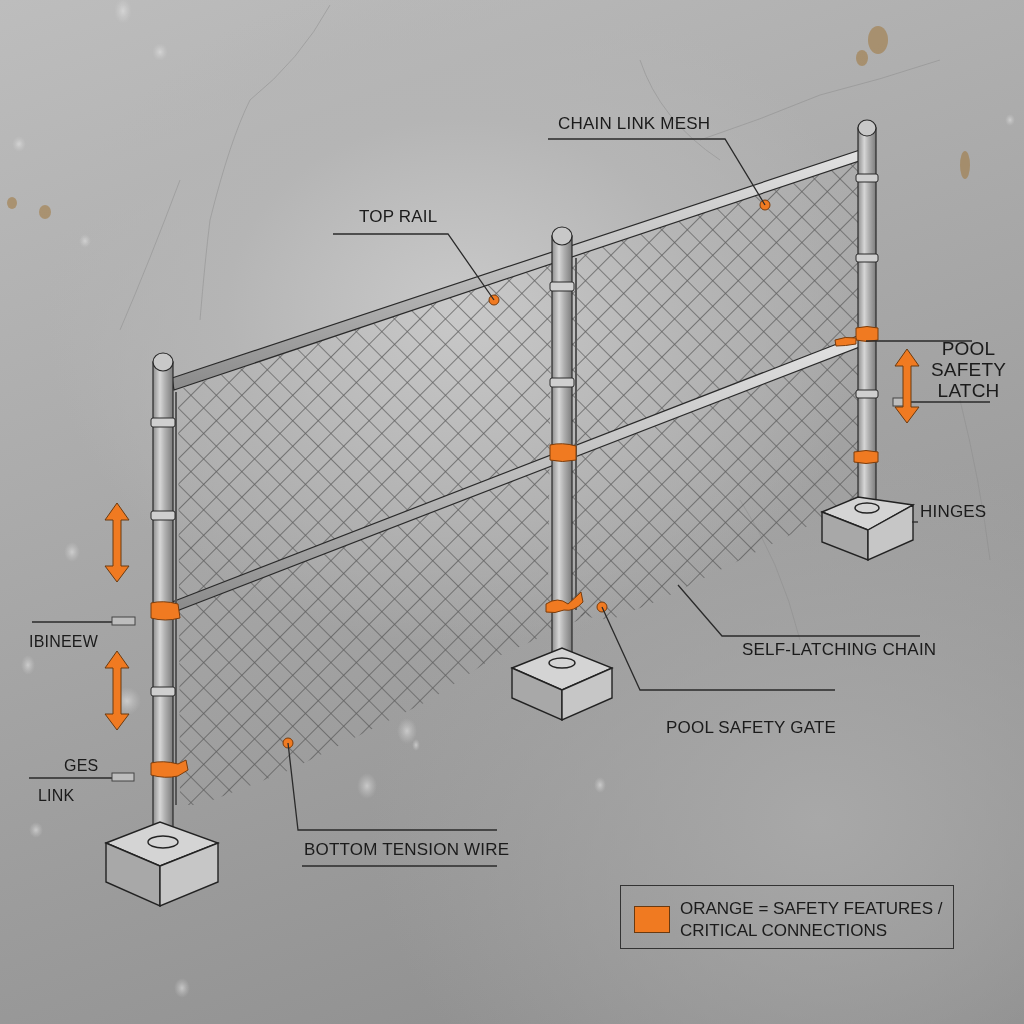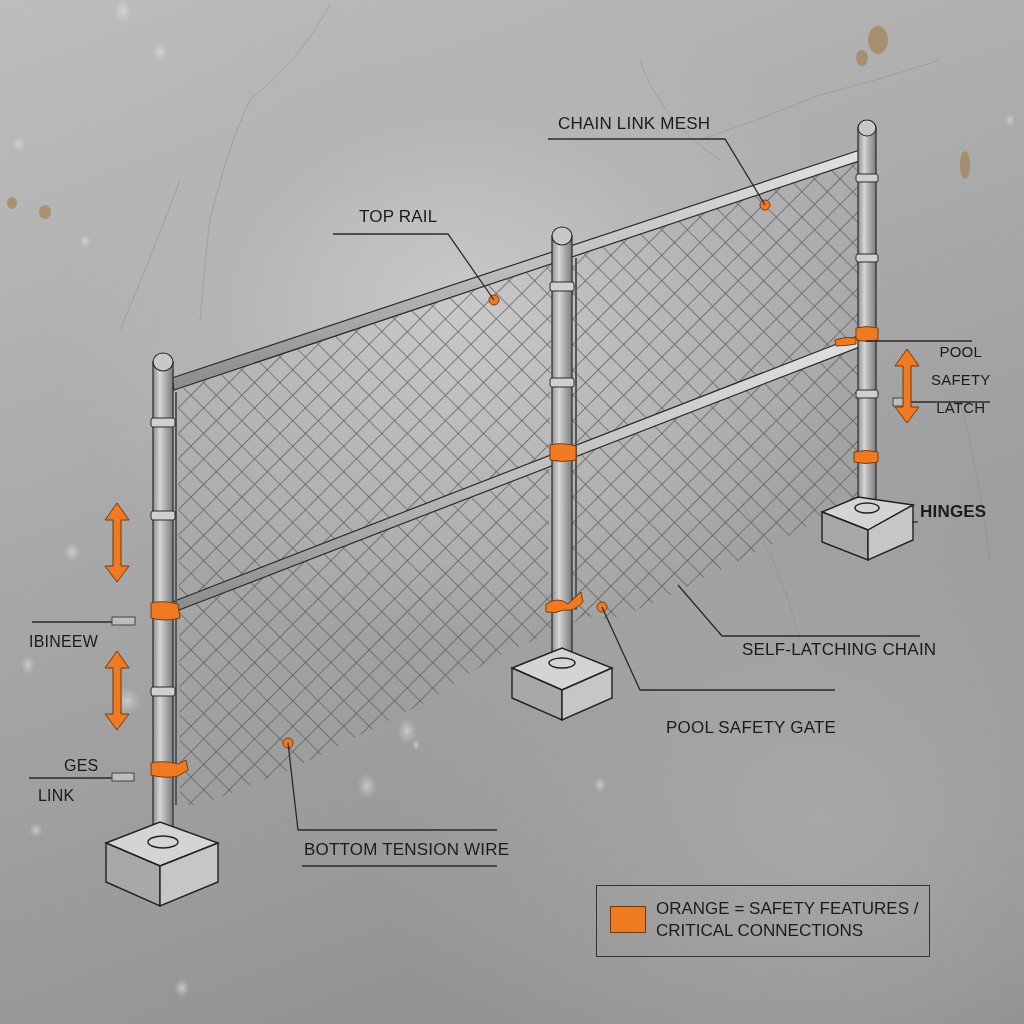--- a/index.html
+++ b/index.html
@@ -14,23 +14,23 @@
       background:
         radial-gradient(ellipse 520px 420px at 45% 30%, #c9c9c9 0%, #b5b5b5 45%, rgba(150,150,150,0) 80%),
         radial-gradient(ellipse 600px 500px at 80% 80%, #a8a8a8 0%, rgba(140,140,140,0) 75%),
         linear-gradient(160deg, #bdbdbd 0%, #a9a9a9 40%, #979797 75%, #8a8a8a 100%);
     }
     svg.art { position: absolute; left: 0; top: 0; }
     .label {
       position: absolute; color: #1b1b1b; font-size: 17px; letter-spacing: 0.2px;
       white-space: nowrap; line-height: 1; text-align: center;
     }
-    .label.multi { white-space: pre; line-height: 28px; font-size: 15px; }
+    .label.multi { white-space: pre; line-height: 21px; font-size: 19px; }
     .legend {
-      position: absolute; left: 596px; top: 885px; width: 334px; height: 72px;
+      position: absolute; left: 620px; top: 885px; width: 334px; height: 64px;
       border: 1.5px solid #333; box-sizing: border-box;
     }
     .legend-swatch {
       position: absolute; left: 13px; top: 20px; width: 36px; height: 27px;
       background: #f07a21; border: 1px solid #6a3a10; box-sizing: border-box;
     }
     .legend-text {
       position: absolute; left: 59px; top: 12px; font-size: 17px; color: #1b1b1b;
       line-height: 22px; white-space: pre;
     }
@@ -202,21 +202,21 @@
     <g fill="#f07a21" stroke="#6a3a10" stroke-width="1">
       <path d="M907 349 L919 366 L911 366 L911 407 L919 407 L907 423 L895 407 L903 407 L903 366 L895 366 Z"></path>
     </g>
   </svg>
 
   <div class="label" style="left:558px; top:115px;">CHAIN LINK MESH</div>
   <div class="label" style="left:359px; top:208px;">TOP RAIL</div>
   <div class="label multi" style="left:931px; top:338px;">POOL
 SAFETY
 LATCH</div>
-  <div class="label" style="left:920px; top:503px;font-weight:bold;">HINGES</div>
+  <div class="label" style="left:920px; top:503px;">HINGES</div>
   <div class="label" style="left:742px; top:641px;">SELF-LATCHING CHAIN</div>
   <div class="label" style="left:666px; top:719px;">POOL SAFETY GATE</div>
   <div class="label" style="left:304px; top:841px;">BOTTOM TENSION WIRE</div>
   <div class="label" style="left:29px; top:597px; font-size:16px;margin-top:37px;">IBINEEW</div>
   <div class="label" style="left:64px; top:741px; font-size:16px;margin-top:17px;">GES</div>
   <div class="label" style="left:38px; top:788px; font-size:16px;">LINK</div>
 
   <div class="legend">
     <div class="legend-swatch"></div>
     <div class="legend-text">ORANGE = SAFETY FEATURES /

